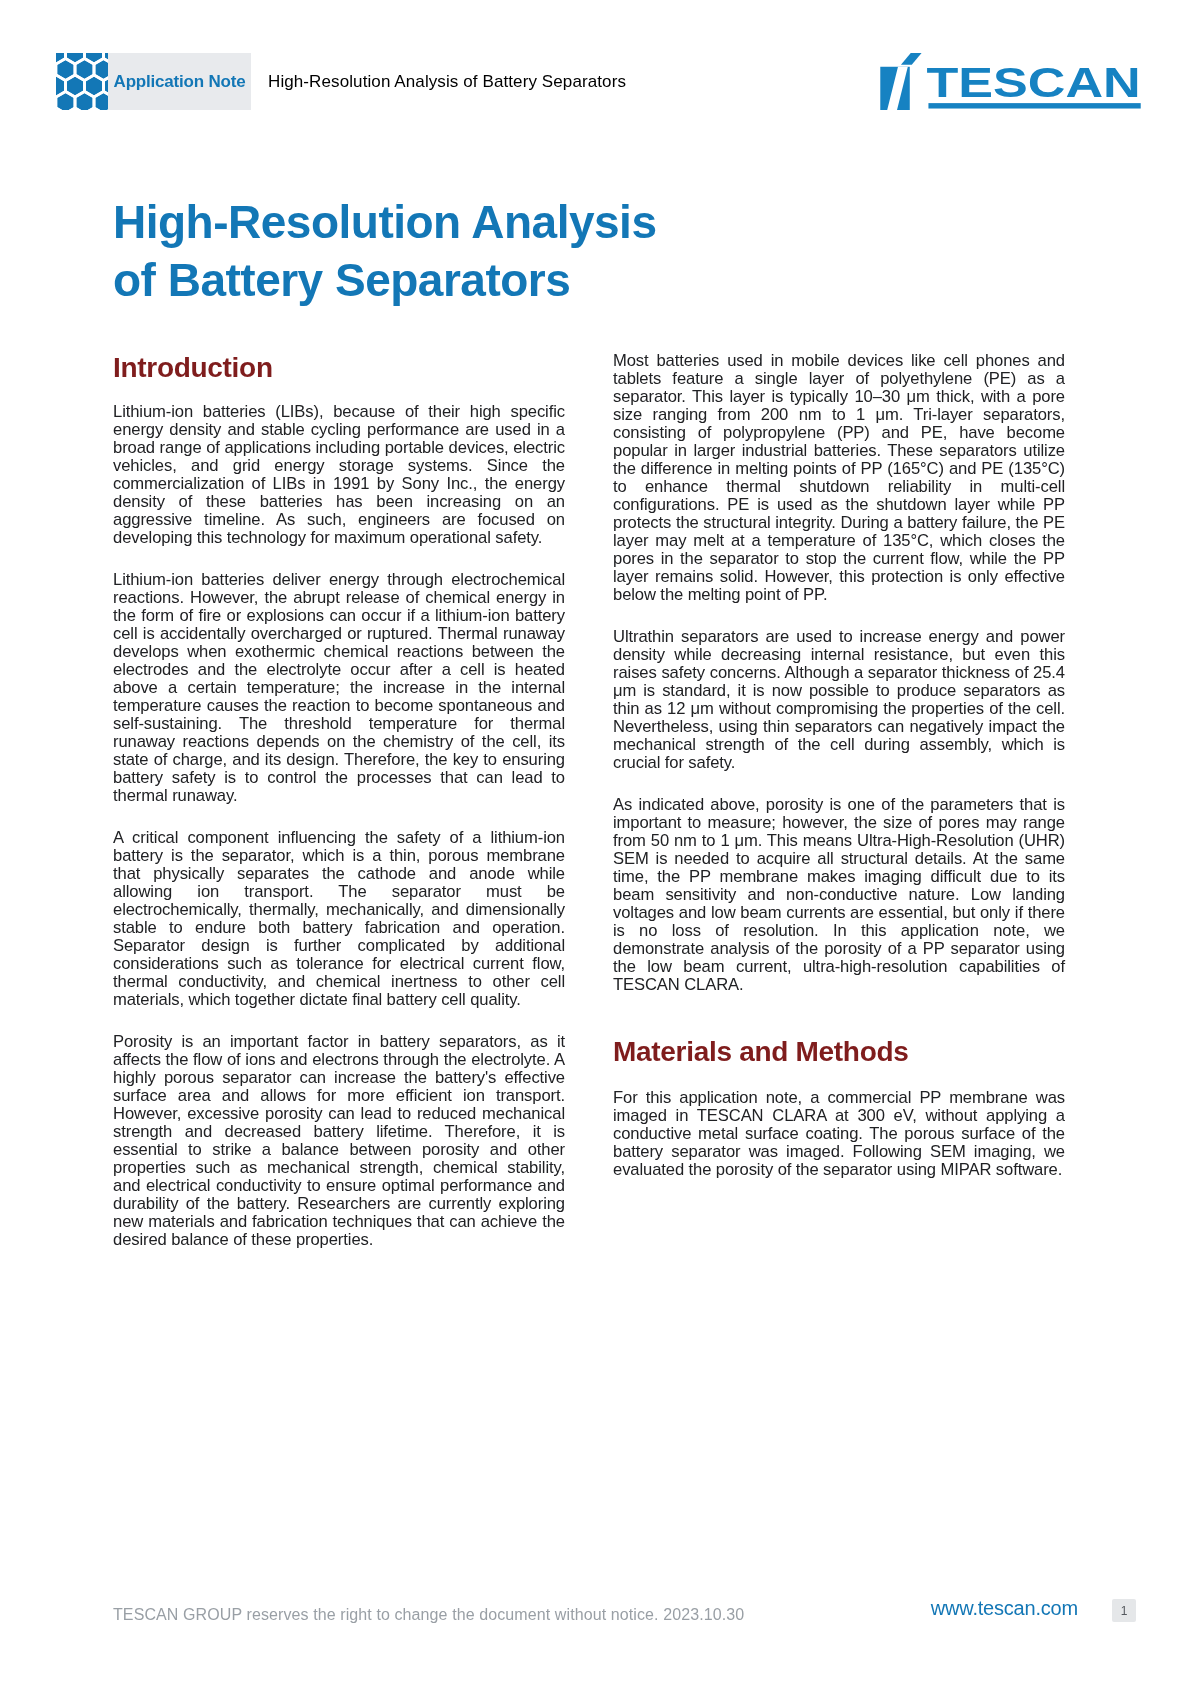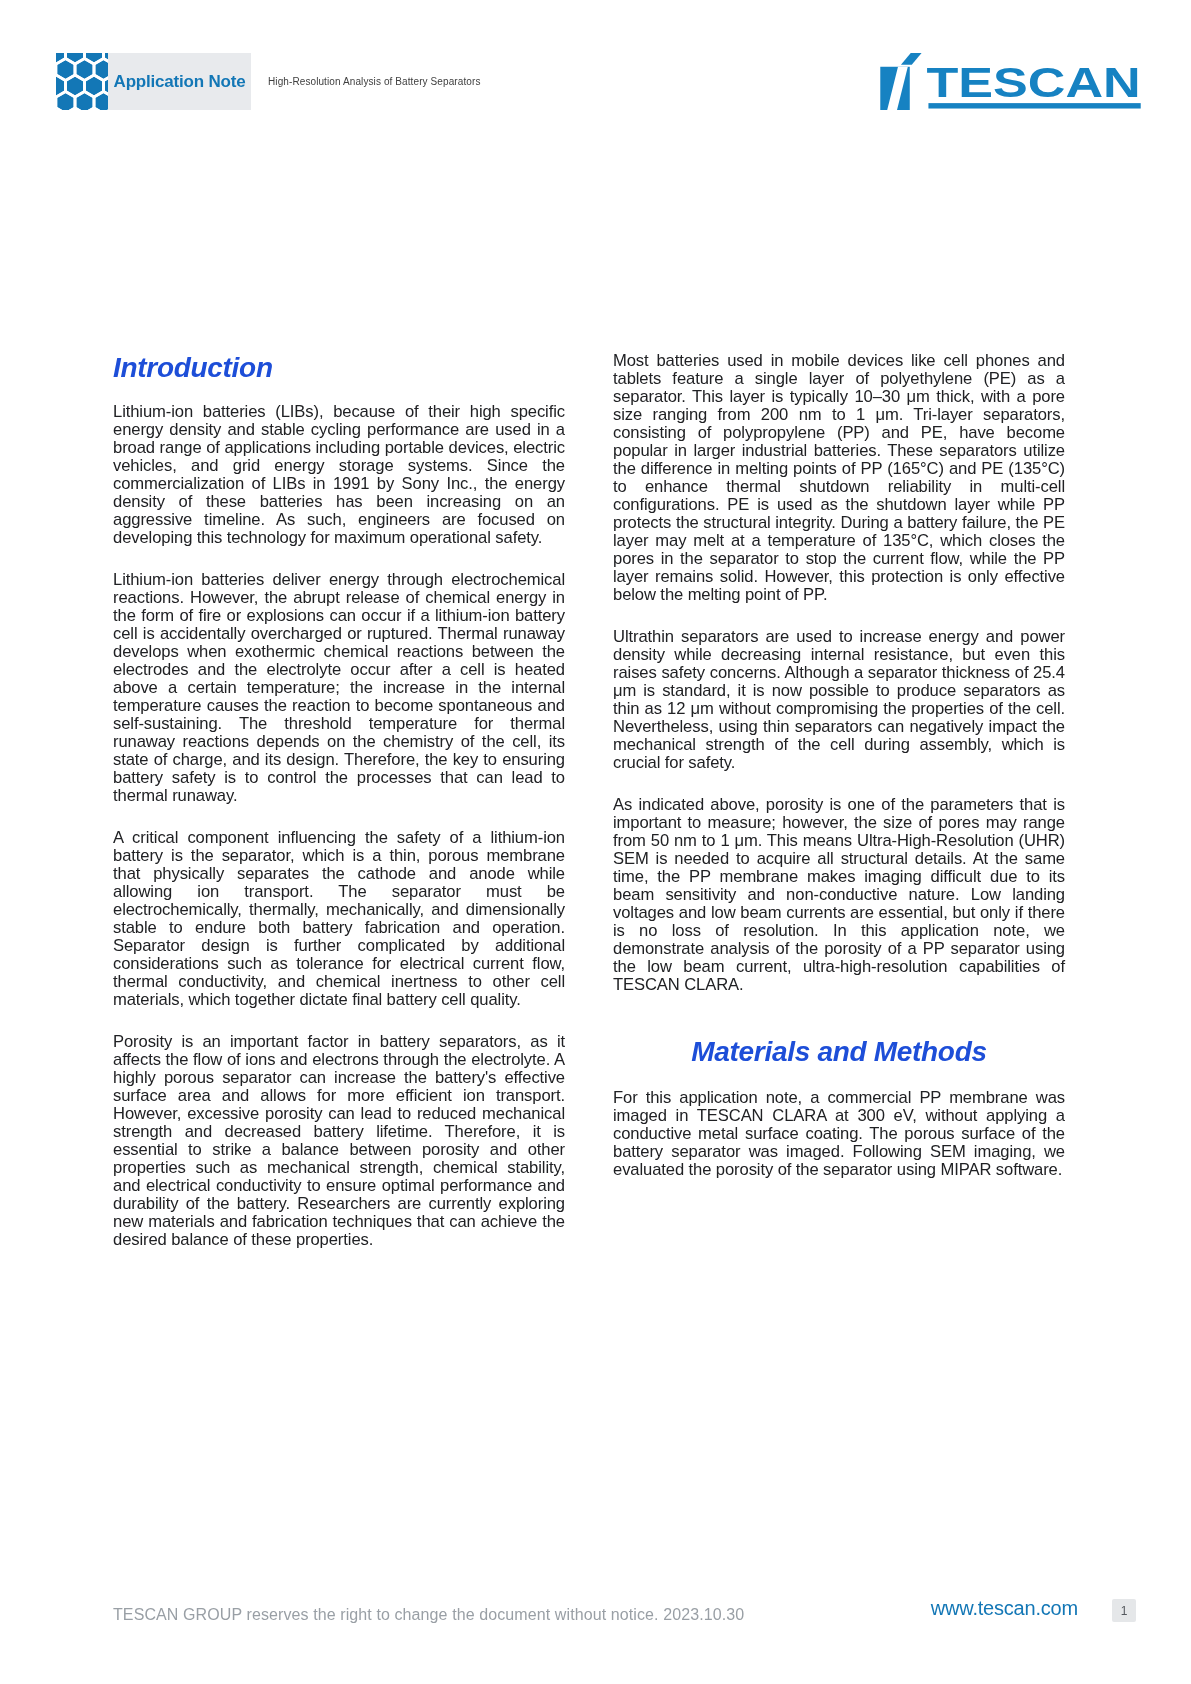--- a/index.html
+++ b/index.html
@@ -27,21 +27,21 @@
     background: #e8eaed;
     width: 143px; flex: 0 0 auto;
     display: flex; align-items: center; justify-content: center;
   }
   .badge span {
     color: #1377b6; font-weight: bold; font-size: 17px; letter-spacing: -0.2px;
   }
   .doc-type-title {
     margin-left: 17px;
     align-self: center;
-    color: #404040; font-size: 10px; letter-spacing: 0.1px;
+    color: #000000; font-size: 17px; letter-spacing: 0.1px;
   }
   .logo { margin-left: auto; align-self: center; }
   .logo svg { display: block; }
 
   
   .page-title {
     position: absolute; top: 193px; left: 113px;
     color: #1377b6; font-weight: bold;
     font-size: 46px; line-height: 58px; letter-spacing: -0.5px;
   }
@@ -52,26 +52,25 @@
     display: grid; grid-template-columns: 452px 452px; column-gap: 48px;
   }
   .col p {
     font-size: 16.6px; line-height: 18px;
     text-align: justify;
     color: #202124;
     margin-bottom: 24px;
     letter-spacing: -0.1px;
   }
   h2.section-heading {
-    color: #1d4ed8; font-size: 28px; font-weight: bold;
+    color: #7f1d1d; font-size: 28px; font-weight: bold;
     letter-spacing: -0.3px;
     margin-bottom: 19px;
-    font-style: italic;
   }
-  h2.materials { margin-top: 42px; margin-bottom: 21px; text-align: center; }
+  h2.materials { margin-top: 42px; margin-bottom: 21px; }
 
   
   .footer-notice {
     position: absolute; left: 113px; top: 1606px;
     color: #999fa5; font-size: 16px; letter-spacing: 0.1px;
   }
   .footer-site {
     position: absolute; right: 113px; top: 1597px;
     color: #1377b6; font-size: 20px; font-weight: normal; letter-spacing: -0.2px;
     text-decoration: none;
@@ -126,20 +125,24 @@
       <svg viewBox="0 0 265 58" width="265" height="57" aria-hidden="true">
         <rect x="0" y="14" width="30" height="44" fill="#1682c2"></rect>
         <polygon points="7,58 17,58 28,14 18,14" fill="#ffffff"></polygon>
         <polygon points="21,12 32,12 42,0 31,0" fill="#1682c2"></polygon>
         <text x="47" y="45" font-size="43" font-weight="bold" fill="#1682c2" textLength="218" lengthAdjust="spacingAndGlyphs" font-family="Liberation Sans, DejaVu Sans, sans-serif">TESCAN</text>
         <rect x="49" y="51" width="216" height="5.5" fill="#1682c2"></rect>
       </svg>
     </div>
   </div>
 
+  <h1 class="page-title">
+    <span>High-Resolution Analysis</span><br>
+    <span>of Battery Separators</span>
+  </h1>
 
   <div class="columns">
     <div class="col">
       <h2 class="section-heading">Introduction</h2>
       <p>Lithium-ion batteries (LIBs), because of their high specific energy density and stable cycling performance are used in a broad range of applications including portable devices, electric vehicles, and grid energy storage systems. Since the commercialization of LIBs in 1991 by Sony Inc., the energy density of these batteries has been increasing on an aggressive timeline. As such, engineers are focused on developing this technology for maximum operational safety.</p>
       <p>Lithium-ion batteries deliver energy through electrochemical reactions. However, the abrupt release of chemical energy in the form of fire or explosions can occur if a lithium-ion battery cell is accidentally overcharged or ruptured. Thermal runaway develops when exothermic chemical reactions between the electrodes and the electrolyte occur after a cell is heated above a certain temperature; the increase in the internal temperature causes the reaction to become spontaneous and self-sustaining. The threshold temperature for thermal runaway reactions depends on the chemistry of the cell, its state of charge, and its design. Therefore, the key to ensuring battery safety is to control the processes that can lead to thermal runaway.</p>
       <p>A critical component influencing the safety of a lithium-ion battery is the separator, which is a thin, porous membrane that physically separates the cathode and anode while allowing ion transport. The separator must be electrochemically, thermally, mechanically, and dimensionally stable to endure both battery fabrication and operation. Separator design is further complicated by additional considerations such as tolerance for electrical current flow, thermal conductivity, and chemical inertness to other cell materials, which together dictate final battery cell quality.</p>
       <p>Porosity is an important factor in battery separators, as it affects the flow of ions and electrons through the electrolyte. A highly porous separator can increase the battery's effective surface area and allows for more efficient ion transport. However, excessive porosity can lead to reduced mechanical strength and decreased battery lifetime. Therefore, it is essential to strike a balance between porosity and other properties such as mechanical strength, chemical stability, and electrical conductivity to ensure optimal performance and durability of the battery. Researchers are currently exploring new materials and fabrication techniques that can achieve the desired balance of these properties.</p>
     </div>
 

